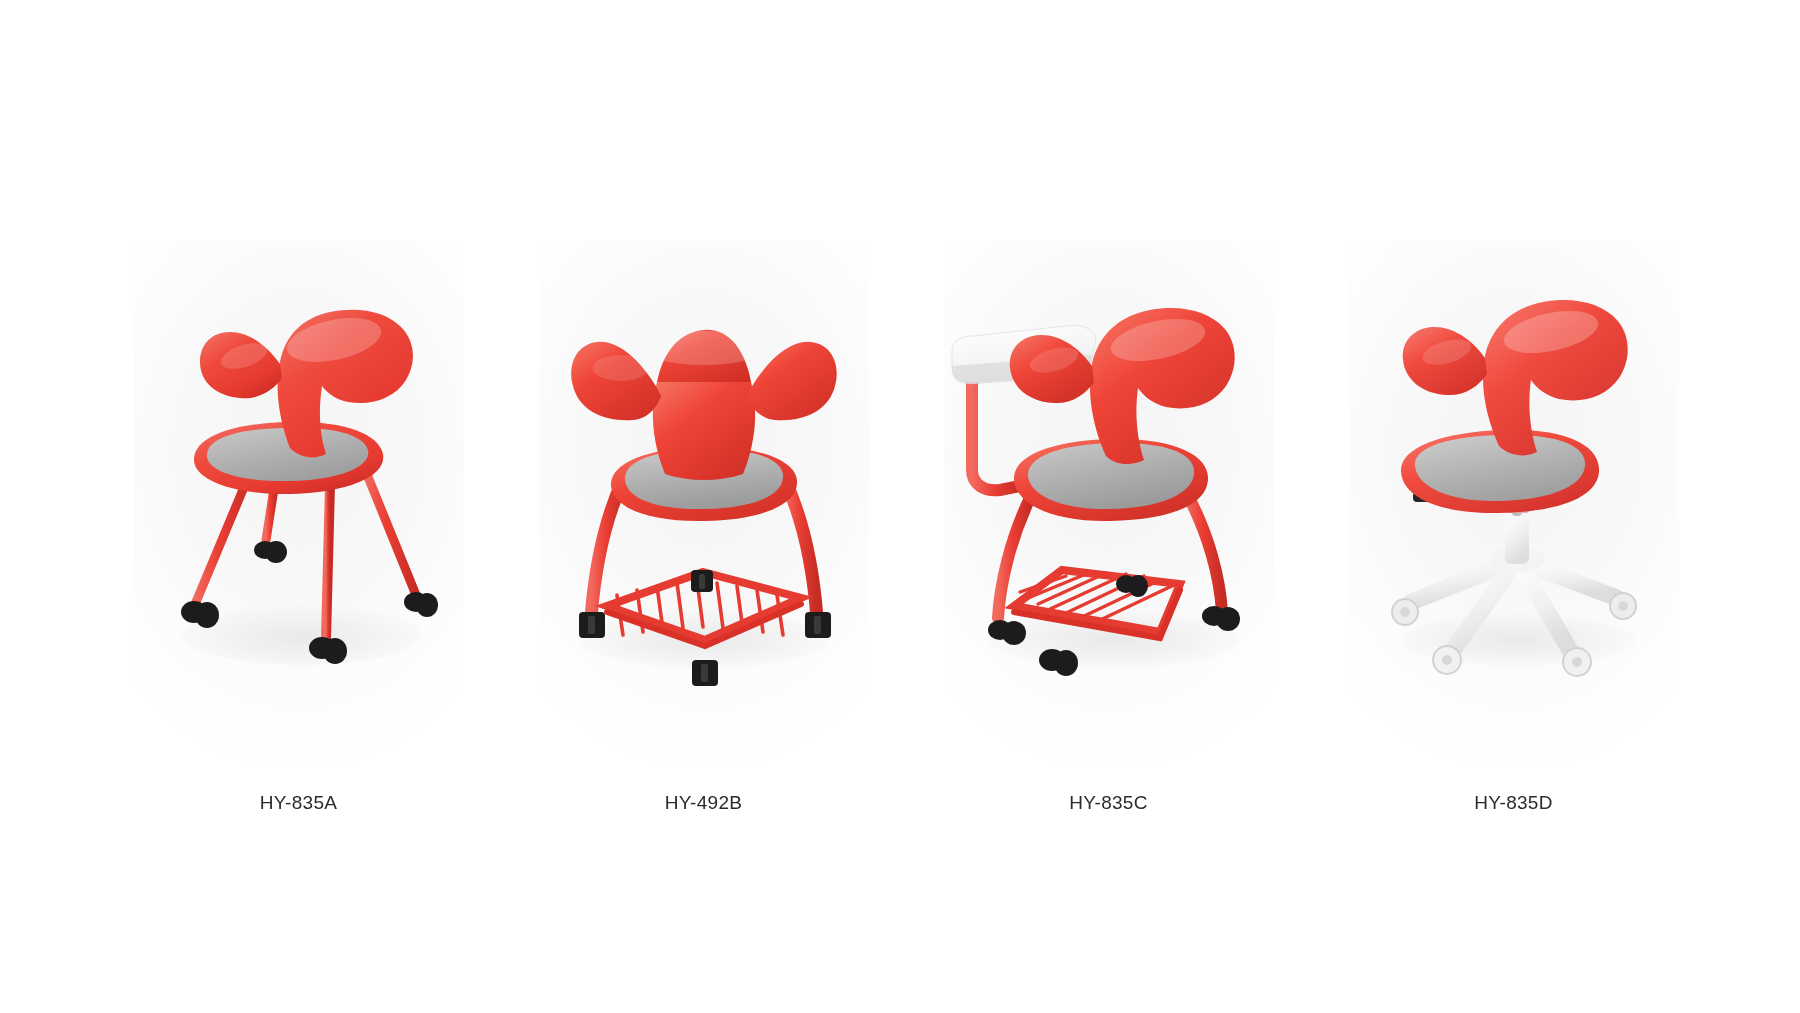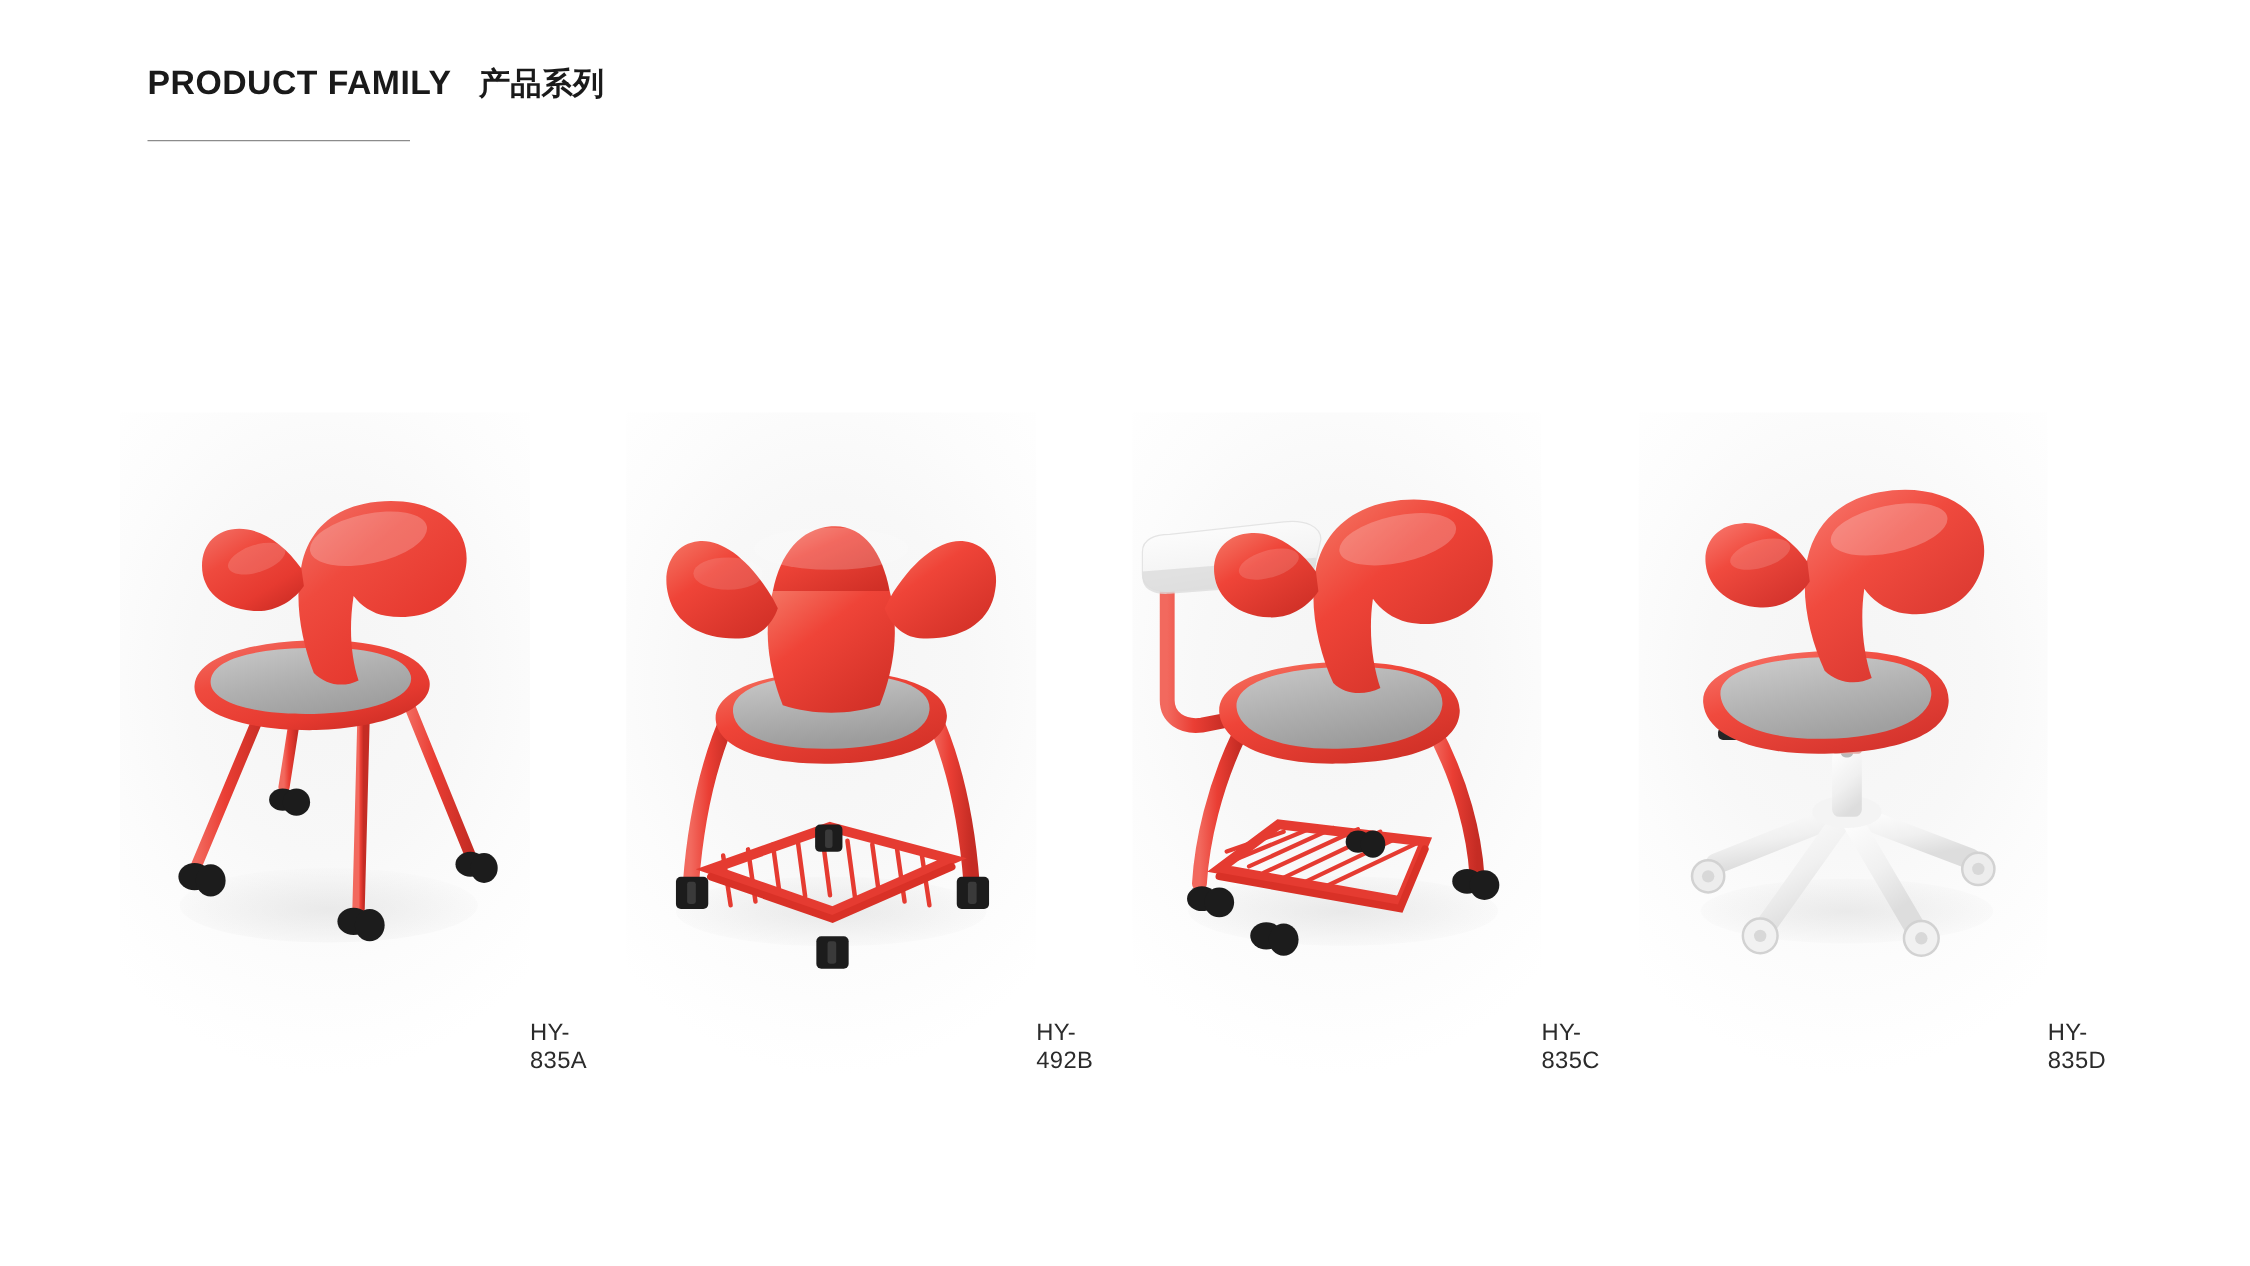--- a/index.html
+++ b/index.html
@@ -26,45 +26,38 @@
     position: absolute; left: 0px; top: 62px;
     width: 210px; height: 1px; background: #8c8c8c;
   }
 
   
   .grid {
     position: absolute; left: 96px; top: 240px;
     width: 1620px; height: 620px;
     display: grid; grid-template-columns: repeat(4, 1fr);
   }
-  .card { position: relative; display: flex; flex-direction: row; align-items: flex-end; }
+  .card { position: relative; display: flex; flex-direction: column; align-items: center; }
   .stage {
     position: relative; width: 330px; height: 530px;
     background: radial-gradient(ellipse 75% 60% at 50% 40%, #f5f5f5 0%, #f8f8f8 45%, #fcfcfc 72%, #ffffff 100%);
   }
   .shot { position: absolute; inset: 0; }
   .caption {
     margin-top: 22px; font-size: 19px; color: #2b2b2b; letter-spacing: .3px;
     font-family: "Liberation Sans", sans-serif;
   }
 
   svg { display: block; width: 100%; height: 100%; }
 </style>
 </head>
 <body>
 
 <div class="page">
 
-  <div class="header">
-    <div class="title-row">
-      <span class="title-en">PRODUCT FAMILY</span>
-      <span class="title-cn">产品系列</span>
-    </div>
-    <div class="title-rule"></div>
-  </div>
 
   <div class="grid">
 
     <div class="card">
       <div class="stage">
         <div class="shot">
           <svg viewBox="0 0 330 530" xmlns="http://www.w3.org/2000/svg">
             <defs>
               <linearGradient id="shA" x1="0.15" y1="0" x2="0.9" y2="1">
                 <stop offset="0%" stop-color="#F26B60"></stop>

